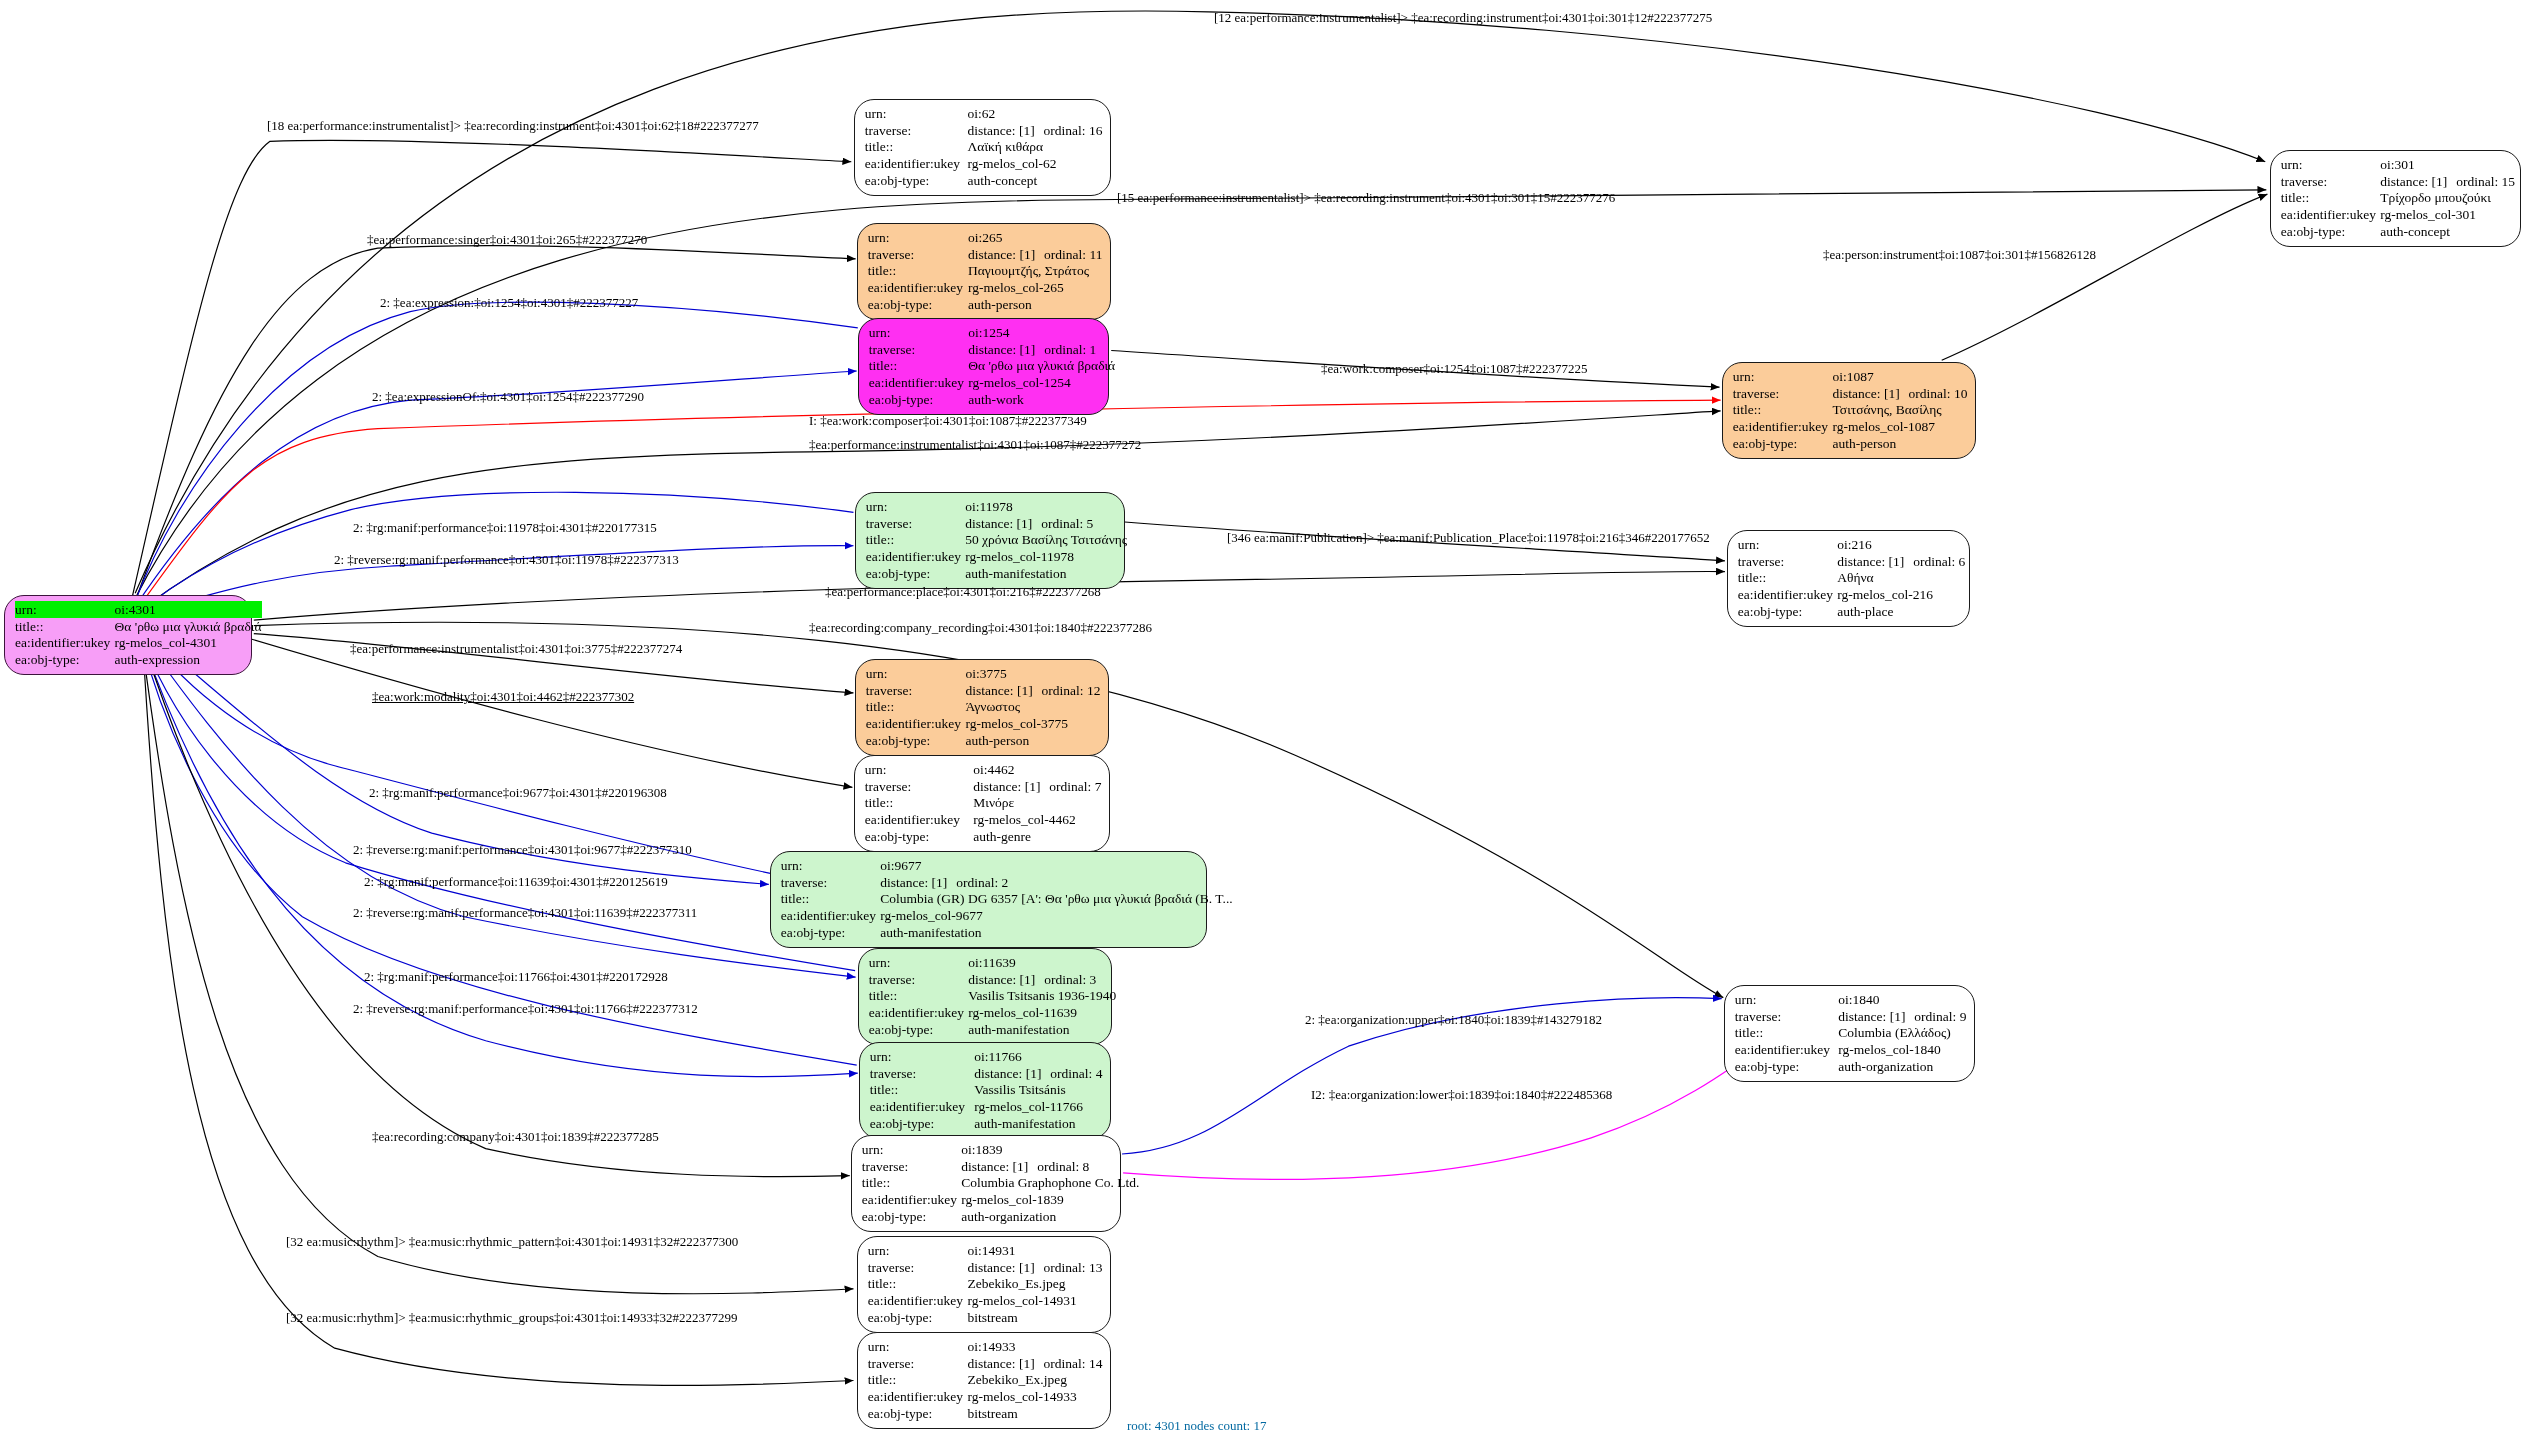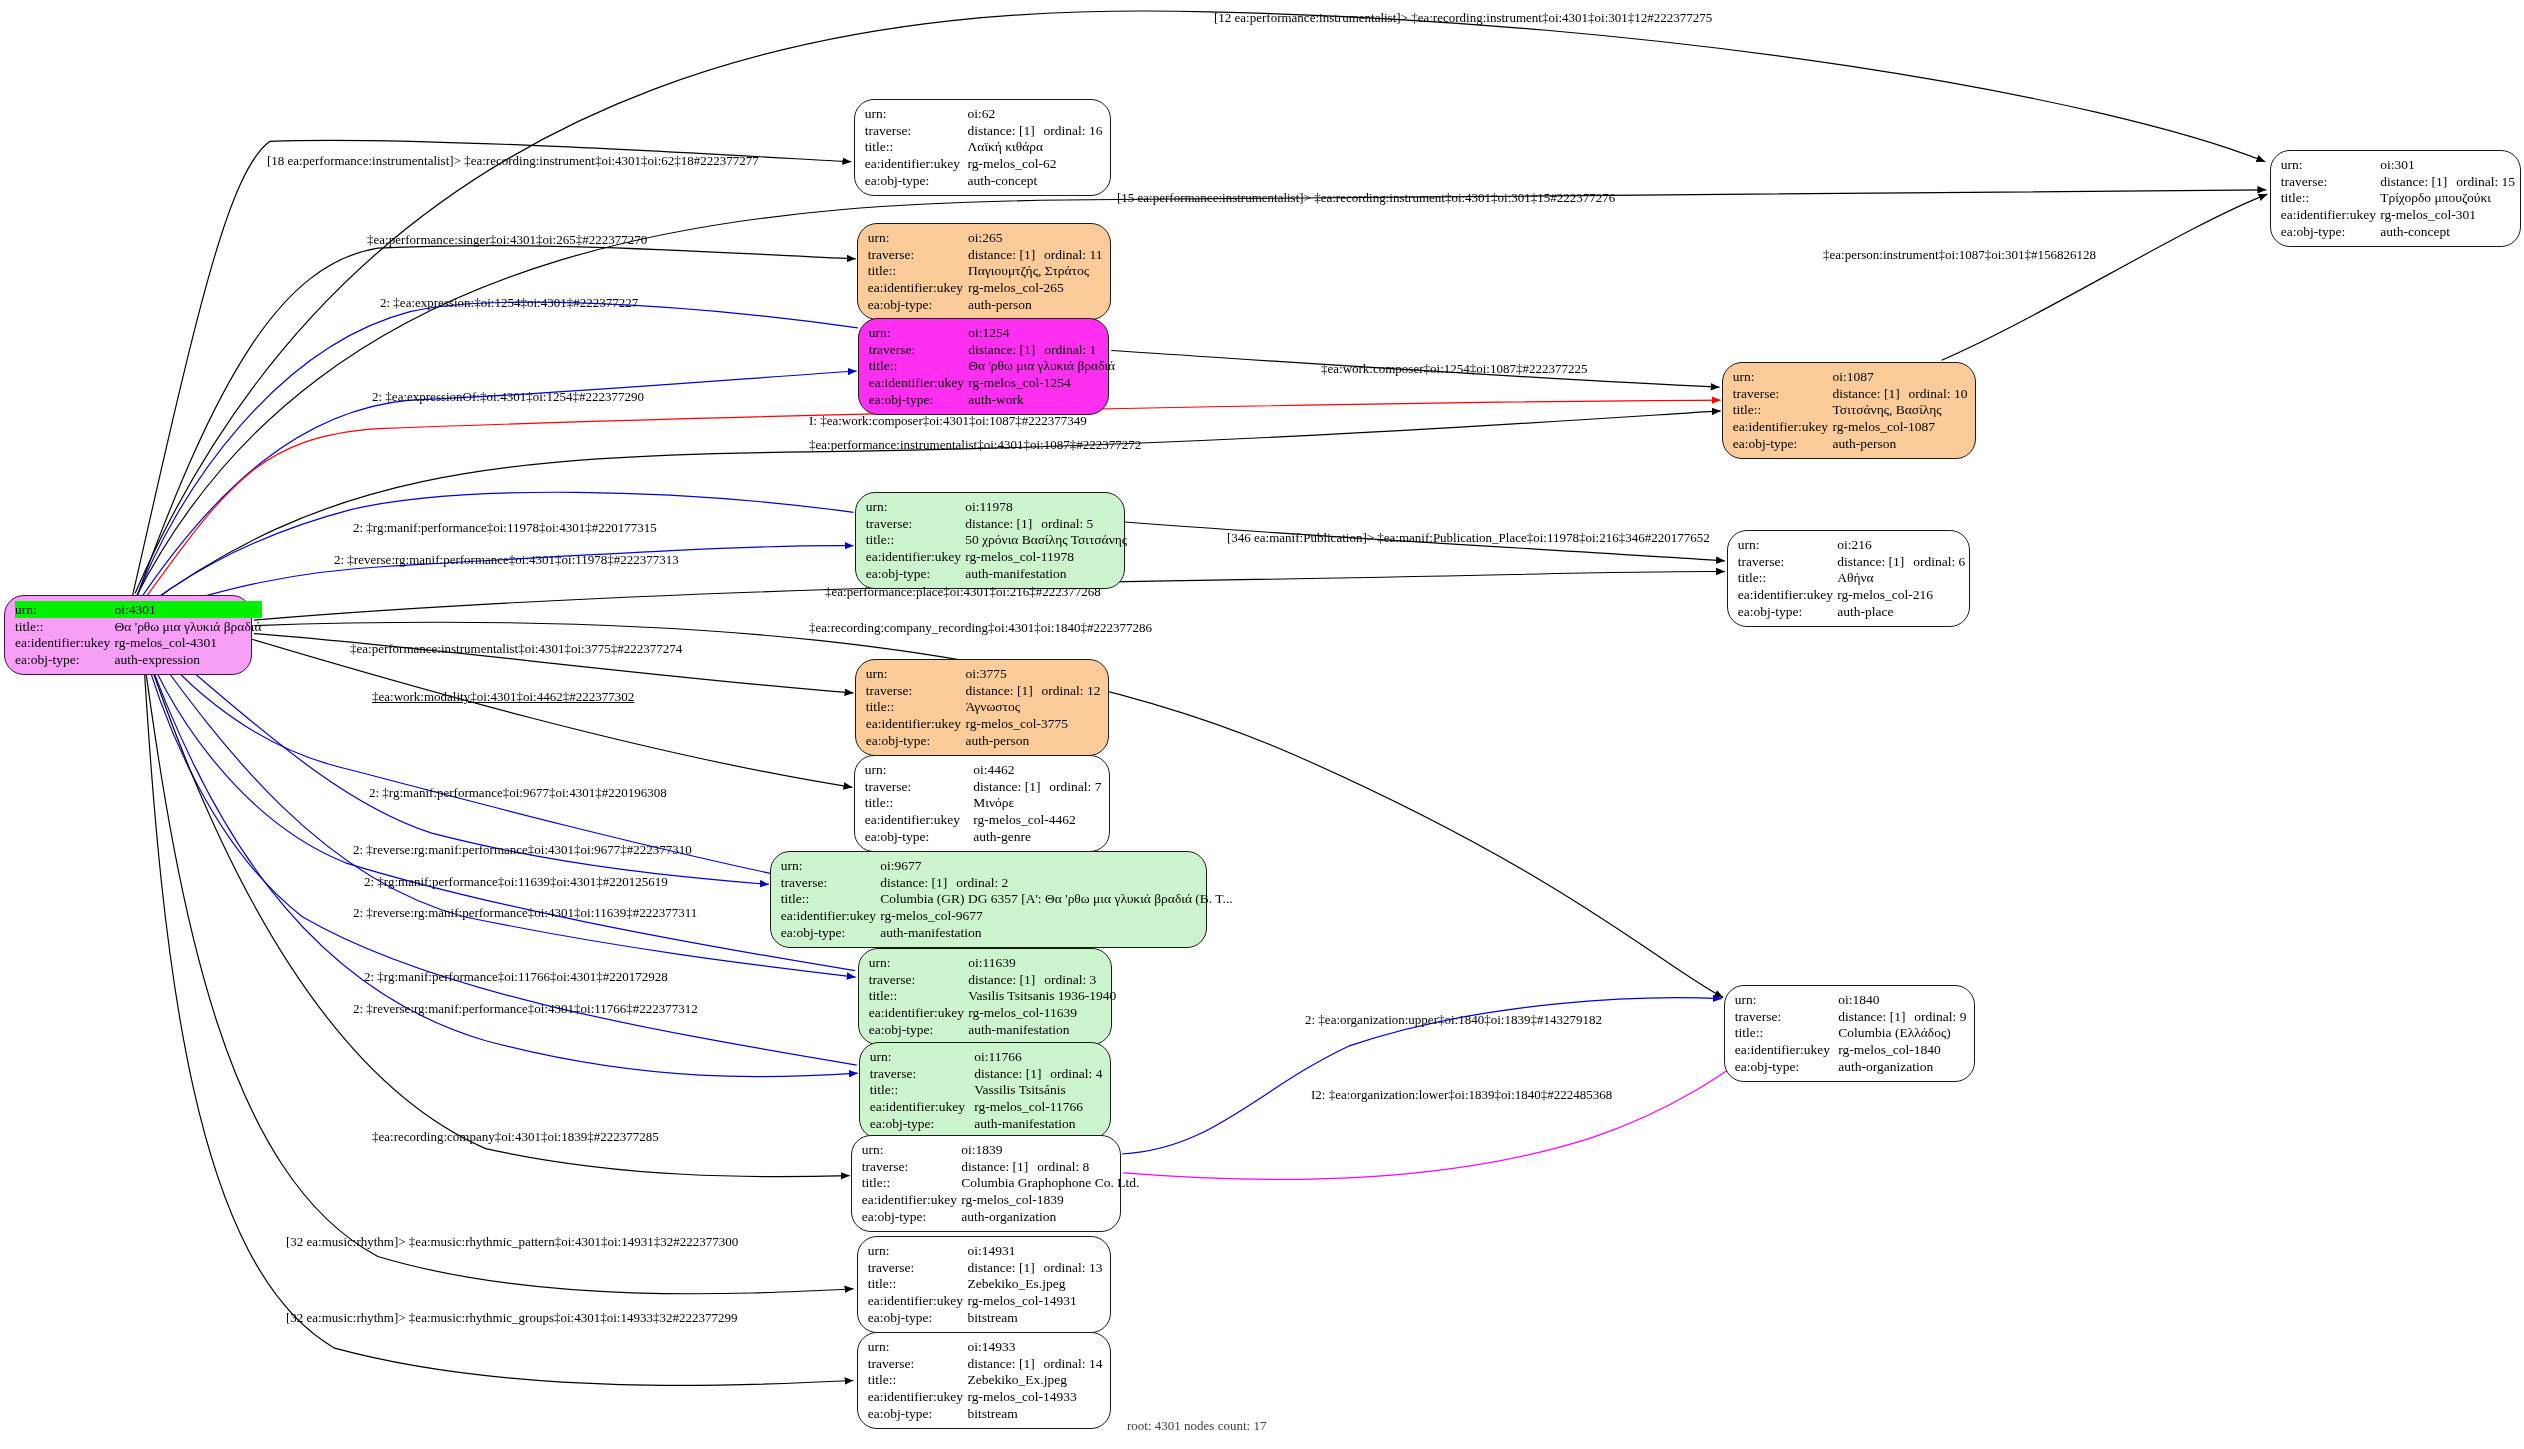--- a/index.html
+++ b/index.html
@@ -16,21 +16,21 @@
   .node .trav-d{display:inline-block;min-width:76px;}
 
   .n-plain{background:#ffffff;}
   .n-person{background:#fbcc9a;}
   .n-work{background:#ff2ff2;}
   .n-manif{background:#cdf5cd;}
   .n-root{background:#f79ef7;border-color:#3c143c;}
   .n-root td.hl{background:#00f000;}
 
   .elabel{position:absolute;font-size:13px;color:#000;white-space:nowrap;line-height:1;}
-  .footer{position:absolute;font-size:13px;color:#404040;white-space:nowrap;}
+  .footer{position:absolute;font-size:13px;color:#0369a1;white-space:nowrap;}
 </style>
 </head>
 <body>
 
 <div id="canvas">
 
   <svg id="edge-layer" viewBox="0 0 4681 2687" xmlns="http://www.w3.org/2000/svg">
     <defs>
       <marker id="ah-black" markerWidth="9" markerHeight="9" refX="7.5" refY="3.2" orient="auto">
         <path d="M0,0 L7.5,3.2 L0,6.4 z" fill="#000000"></path>
@@ -512,21 +512,21 @@
             <tr>
               <td class="k">ea:obj-type:</td>
               <td class="v">bitstream</td>
             </tr>
           </tbody>
         </table>
       </div>
     </div>
   <div id="label-layer">
       <div class="elabel" style="left: 1214px; top: 10.8px;">[12 ea:performance:instrumentalist]&gt; ‡ea:recording:instrument‡oi:4301‡oi:301‡12#222377275</div>
-      <div class="elabel" style="left: 267px; top: 119px; margin-top: 35px;">[18 ea:performance:instrumentalist]&gt; ‡ea:recording:instrument‡oi:4301‡oi:62‡18#222377277</div>
+      <div class="elabel" style="left: 267px; top: 119px;">[18 ea:performance:instrumentalist]&gt; ‡ea:recording:instrument‡oi:4301‡oi:62‡18#222377277</div>
       <div class="elabel" style="left: 1117px; top: 191px;">[15 ea:performance:instrumentalist]&gt; ‡ea:recording:instrument‡oi:4301‡oi:301‡15#222377276</div>
       <div class="elabel" style="left: 367px; top: 233px;">‡ea:performance:singer‡oi:4301‡oi:265‡#222377270</div>
       <div class="elabel" style="left: 380px; top: 296px;">2: ‡ea:expression:‡oi:1254‡oi:4301‡#222377227</div>
       <div class="elabel" style="left: 372px; top: 390px;">2: ‡ea:expressionOf:‡oi:4301‡oi:1254‡#222377290</div>
       <div class="elabel" style="left: 1321px; top: 362px;">‡ea:work:composer‡oi:1254‡oi:1087‡#222377225</div>
       <div class="elabel" style="left: 1823px; top: 248px;">‡ea:person:instrument‡oi:1087‡oi:301‡#156826128</div>
       <div class="elabel" style="left: 809px; top: 414px;">I: ‡ea:work:composer‡oi:4301‡oi:1087‡#222377349</div>
       <div class="elabel" style="left: 809px; top: 438px;">‡ea:performance:instrumentalist‡oi:4301‡oi:1087‡#222377272</div>
       <div class="elabel" style="left: 353px; top: 501px; margin-top: 20px;">2: ‡rg:manif:performance‡oi:11978‡oi:4301‡#220177315</div>
       <div class="elabel" style="left: 334px; top: 553px;">2: ‡reverse:rg:manif:performance‡oi:4301‡oi:11978‡#222377313</div>

